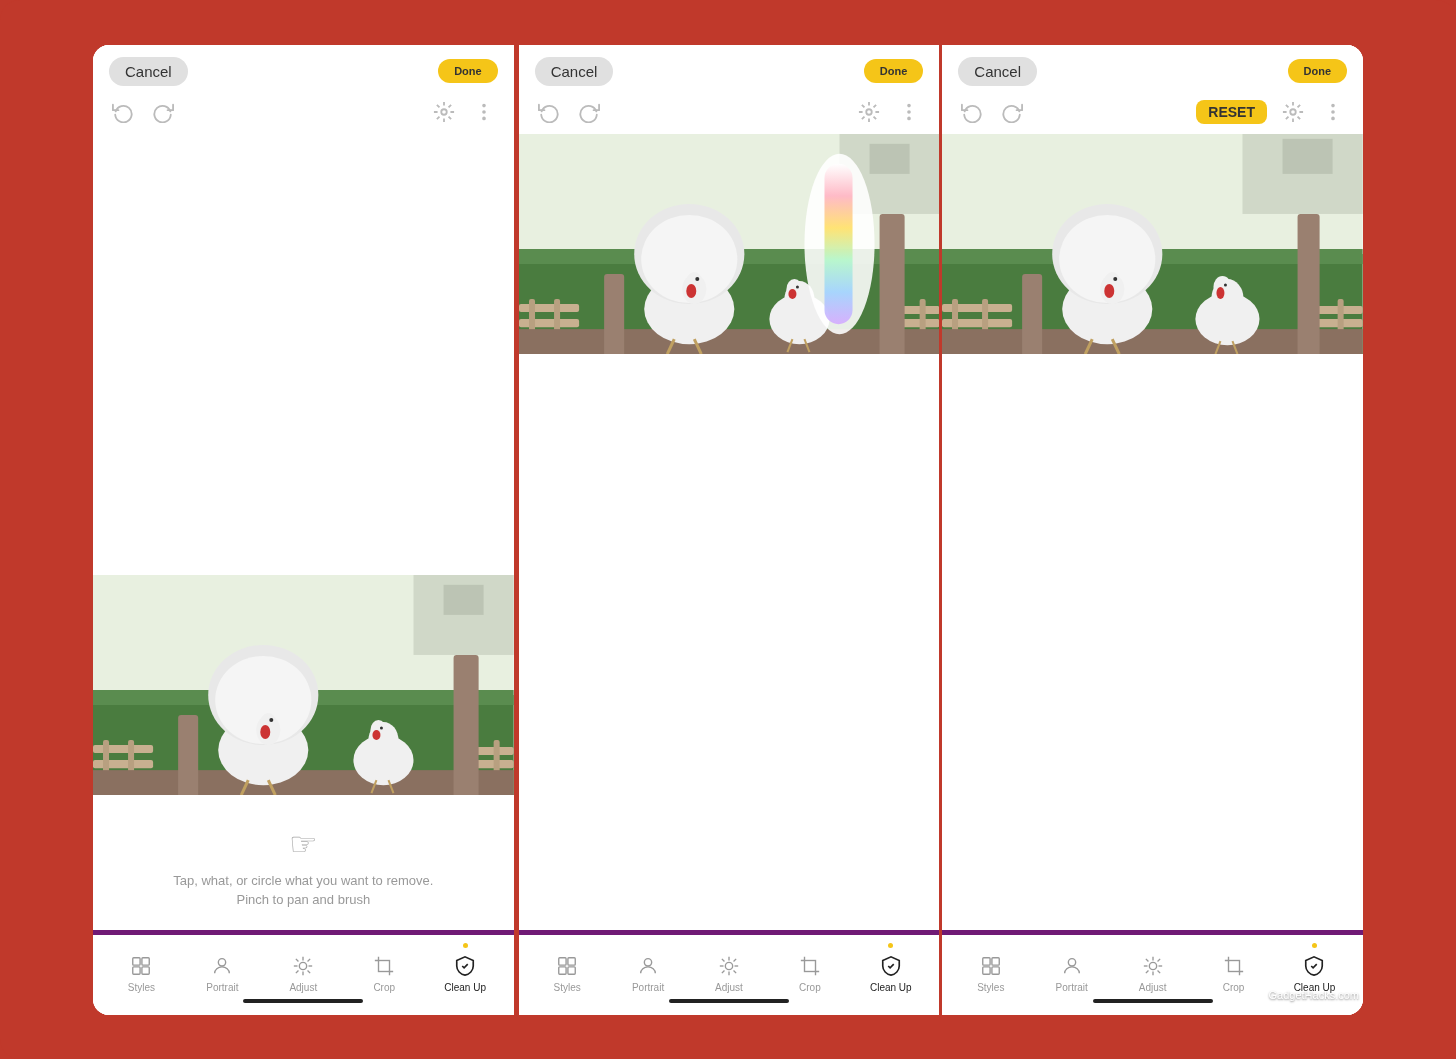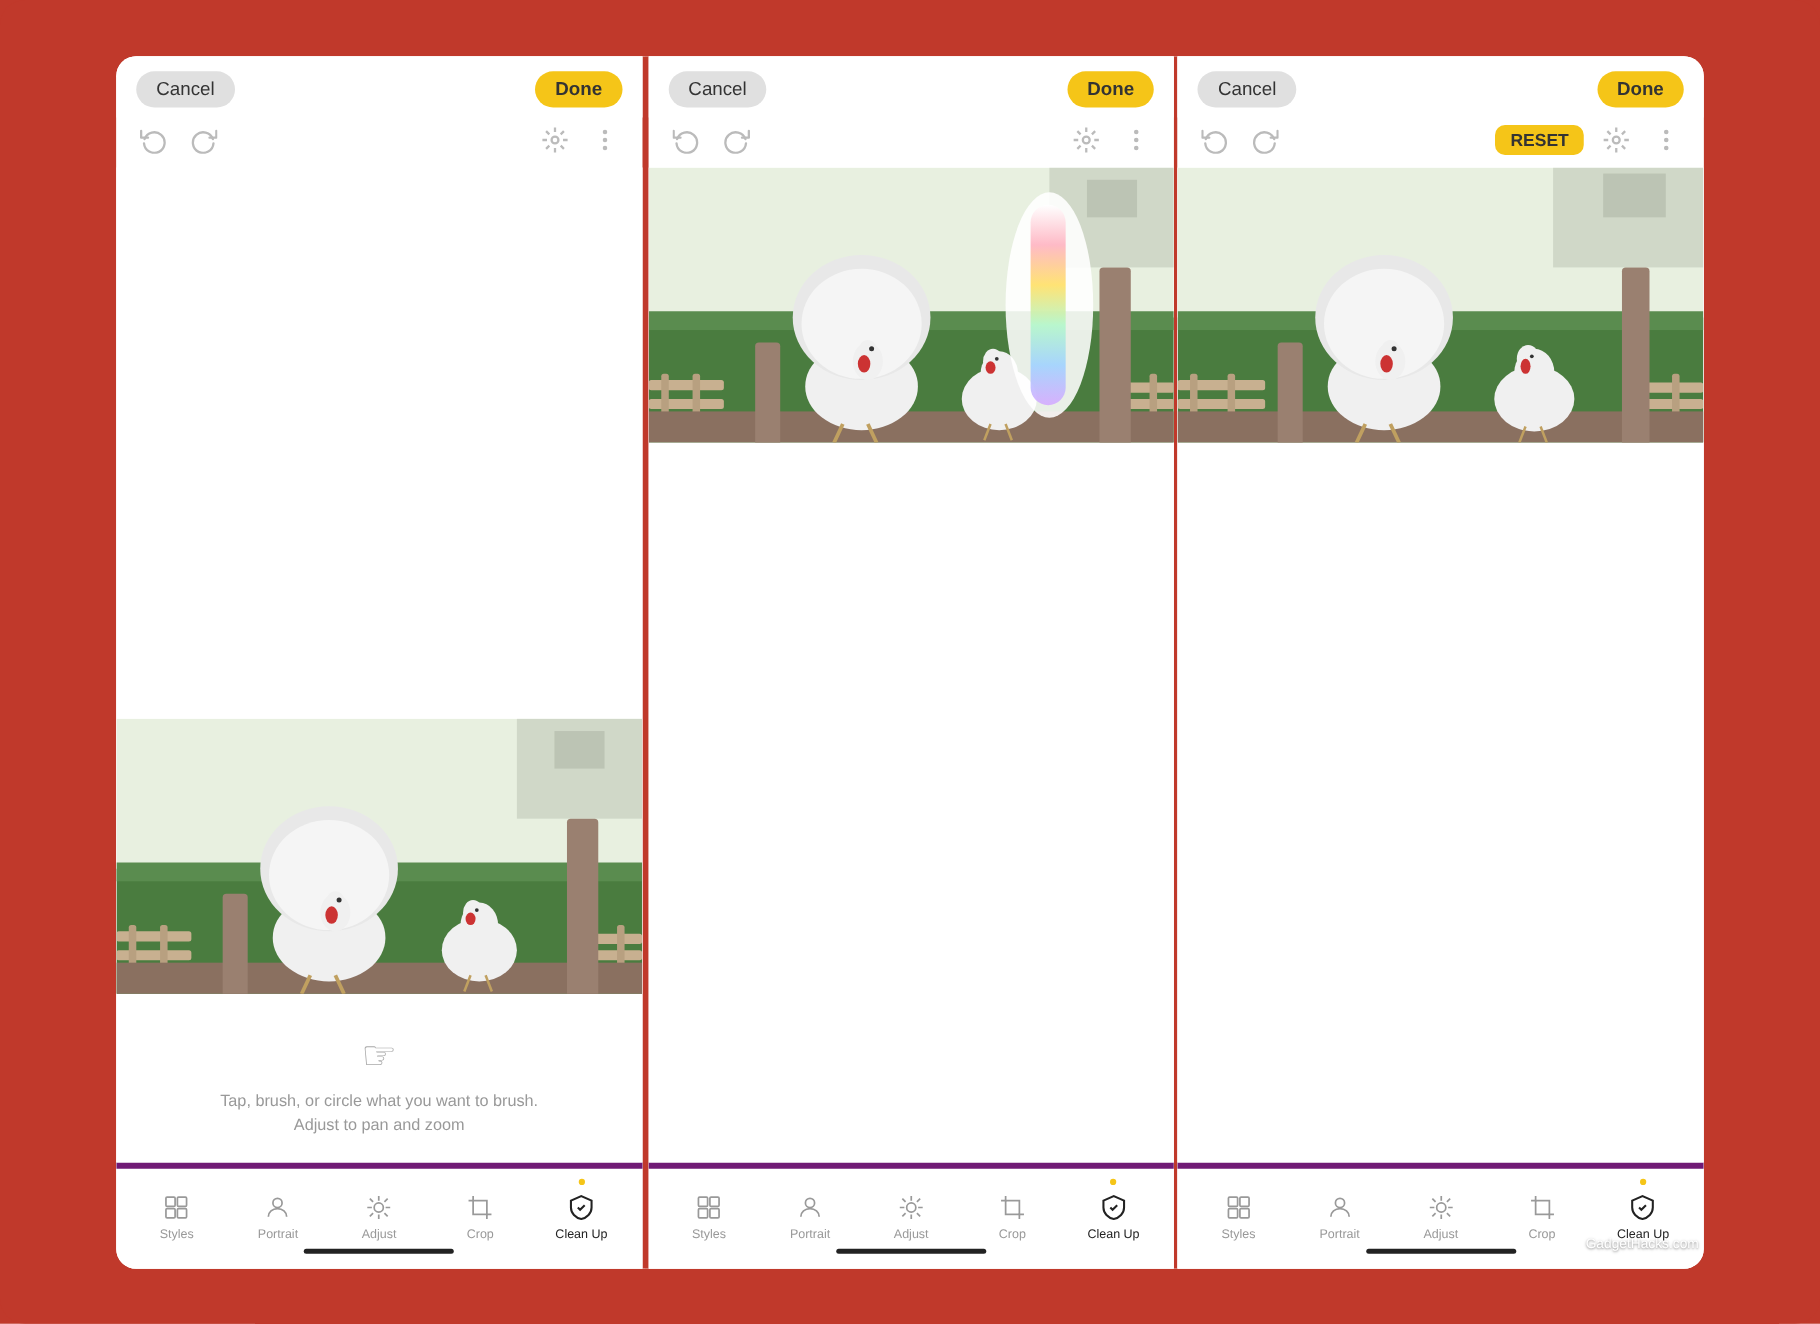--- a/index.html
+++ b/index.html
@@ -49,21 +49,21 @@
       font-size: 15px;
       color: #333;
       cursor: pointer;
       font-weight: 500;
     }
     .btn-done {
       background: #f5c518;
       border: none;
       border-radius: 20px;
       padding: 6px 16px;
-      font-size: 15px;
+      font-size: 11px;
       color: #333;
       cursor: pointer;
       font-weight: 600;
     }
     .btn-reset {
       background: #f5c518;
       border: none;
       border-radius: 8px;
       padding: 4px 12px;
       font-size: 14px;
@@ -291,22 +291,22 @@
             <line x1="155" y1="205" x2="148" y2="220" stroke="#c0a060" stroke-width="3"></line>
             <line x1="175" y1="205" x2="182" y2="220" stroke="#c0a060" stroke-width="3"></line>
             <line x1="283" y1="205" x2="278" y2="218" stroke="#c0a060" stroke-width="2"></line>
             <line x1="295" y1="205" x2="300" y2="218" stroke="#c0a060" stroke-width="2"></line>
           </svg>
         </div>
 
         <div class="hint-area" style="flex:1; width:100%;">
           <div class="hint-icon">☞</div>
           <div class="hint-text">
-            <span>Tap, brush, or circle what you want to brush.</span><br>
-            <span>Adjust to pan and zoom</span>
+            <span>Tap, what, or circle what you want to remove.</span><br>
+            <span>Pinch to pan and brush</span>
           </div>
         </div>
       </div>
 
       <div class="bottom-toolbar">
         <div class="bottom-tools">
           <div class="tool-item">
             <div class="tool-icon">
               <svg width="22" height="22" viewBox="0 0 24 24" fill="none" stroke="#999" stroke-width="1.5">
                   <rect x="3" y="3" width="8" height="8" rx="1"></rect>

